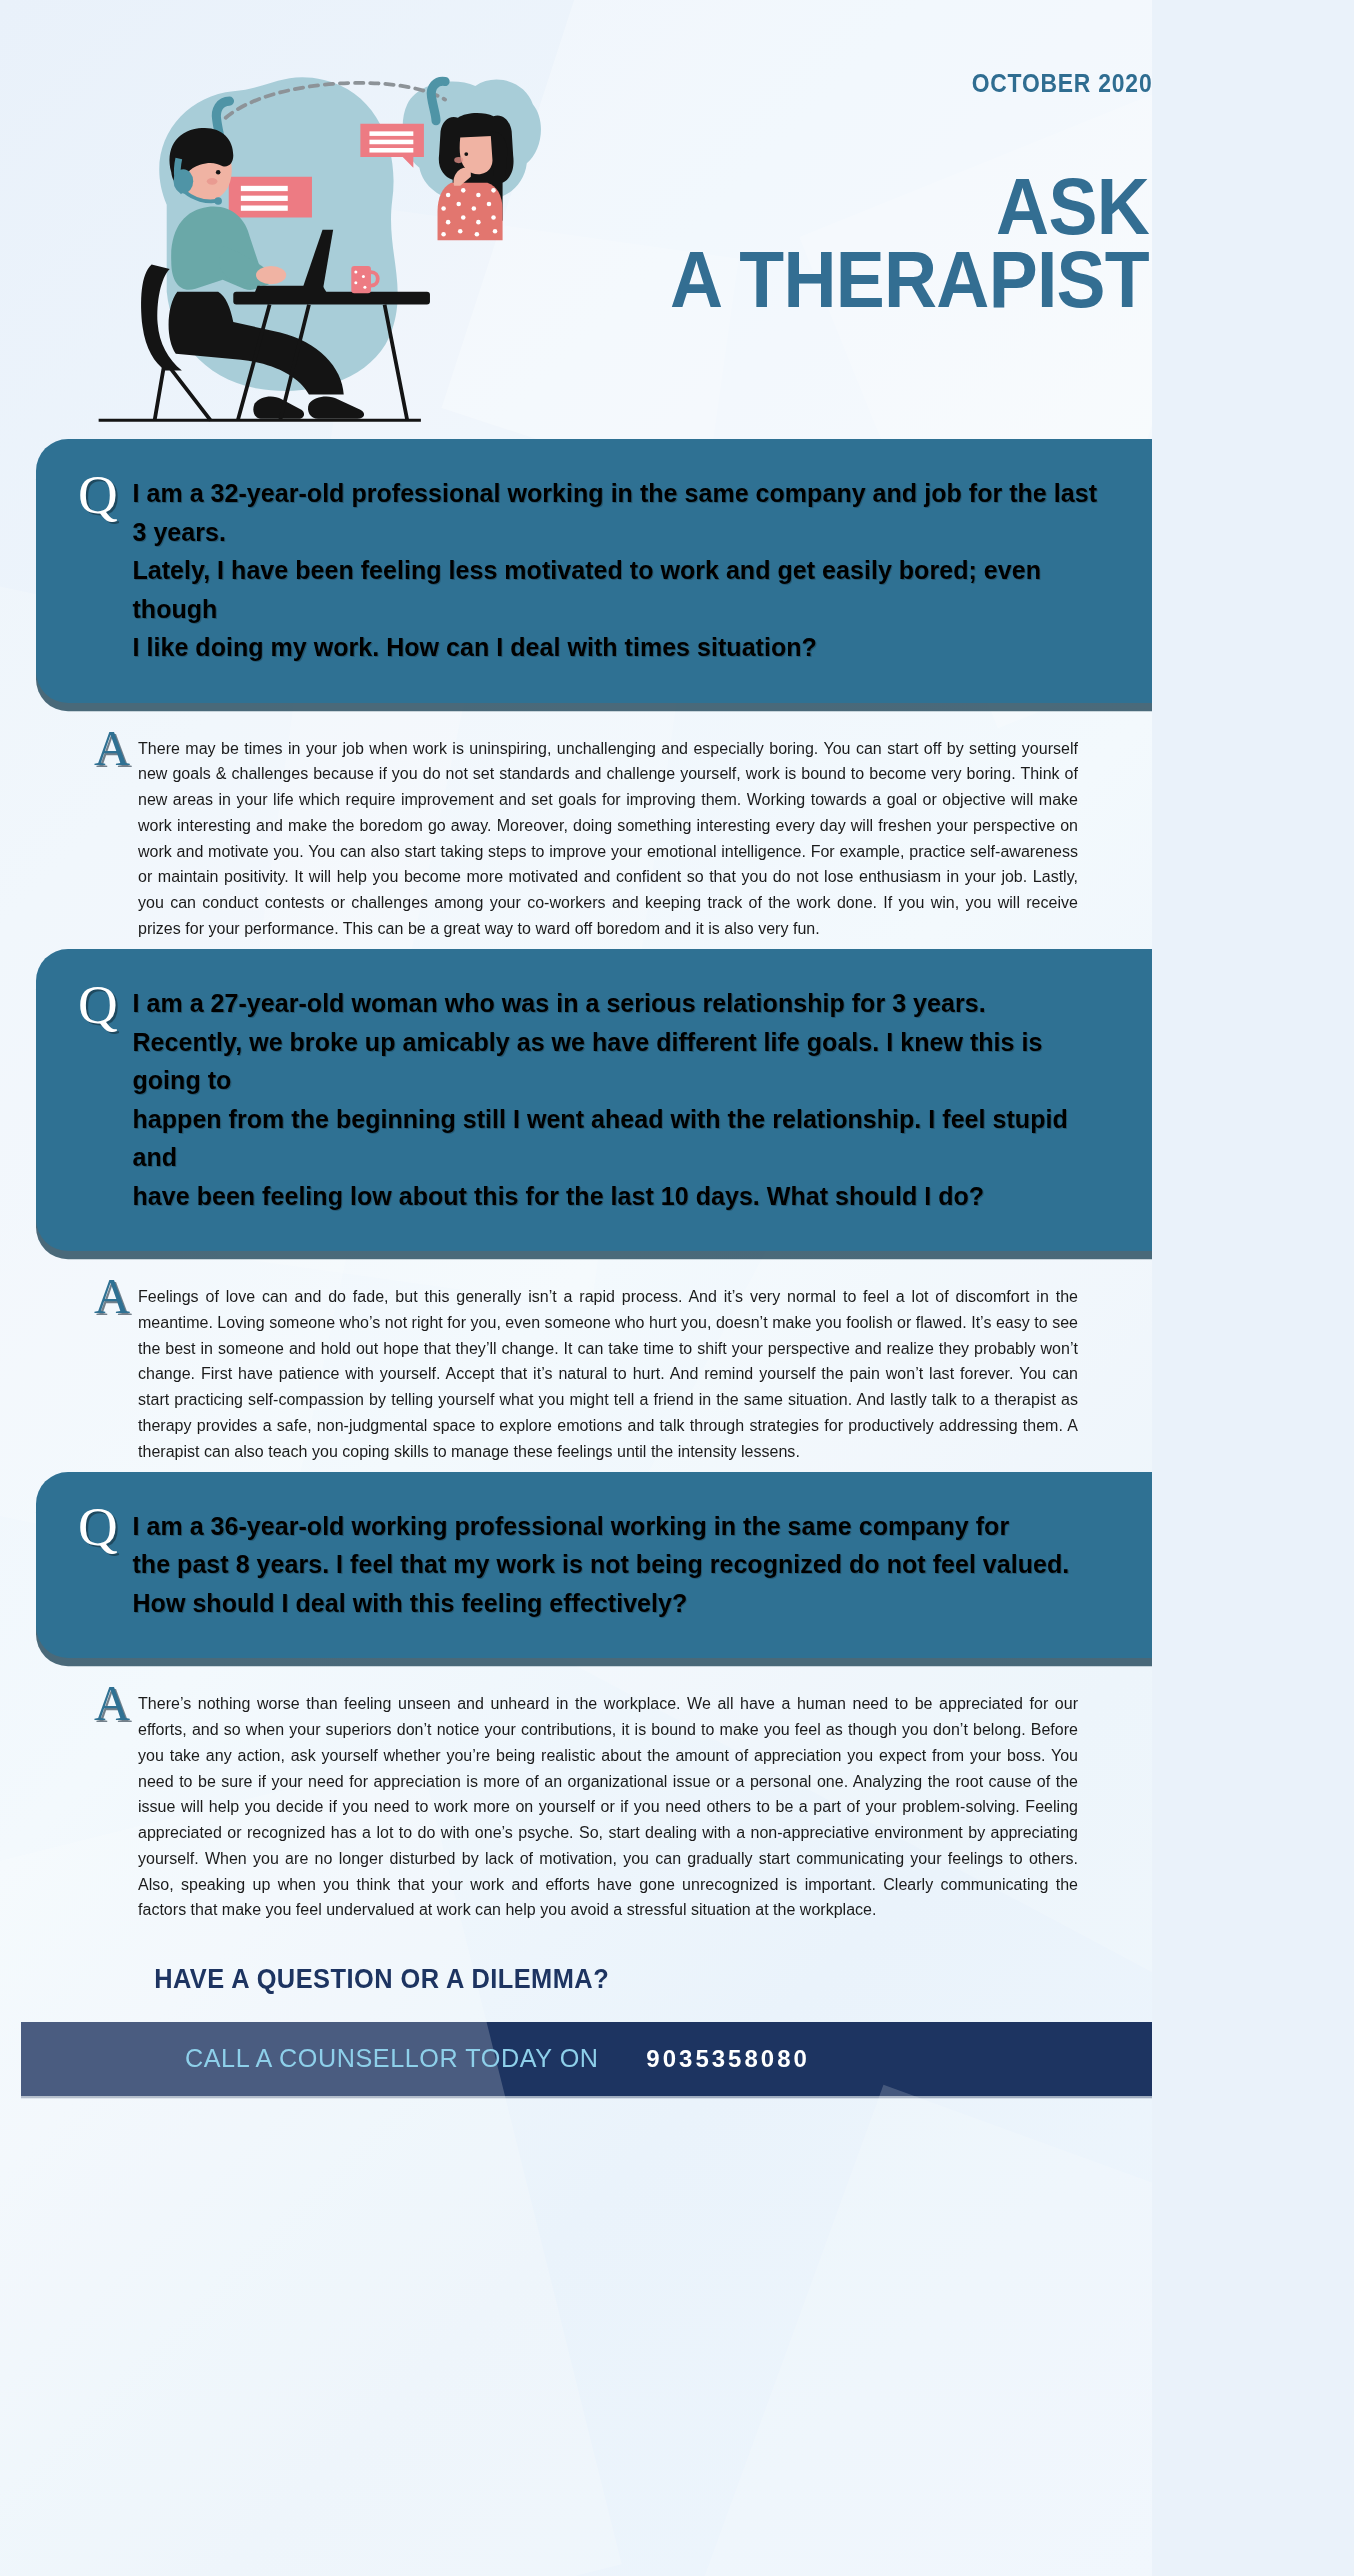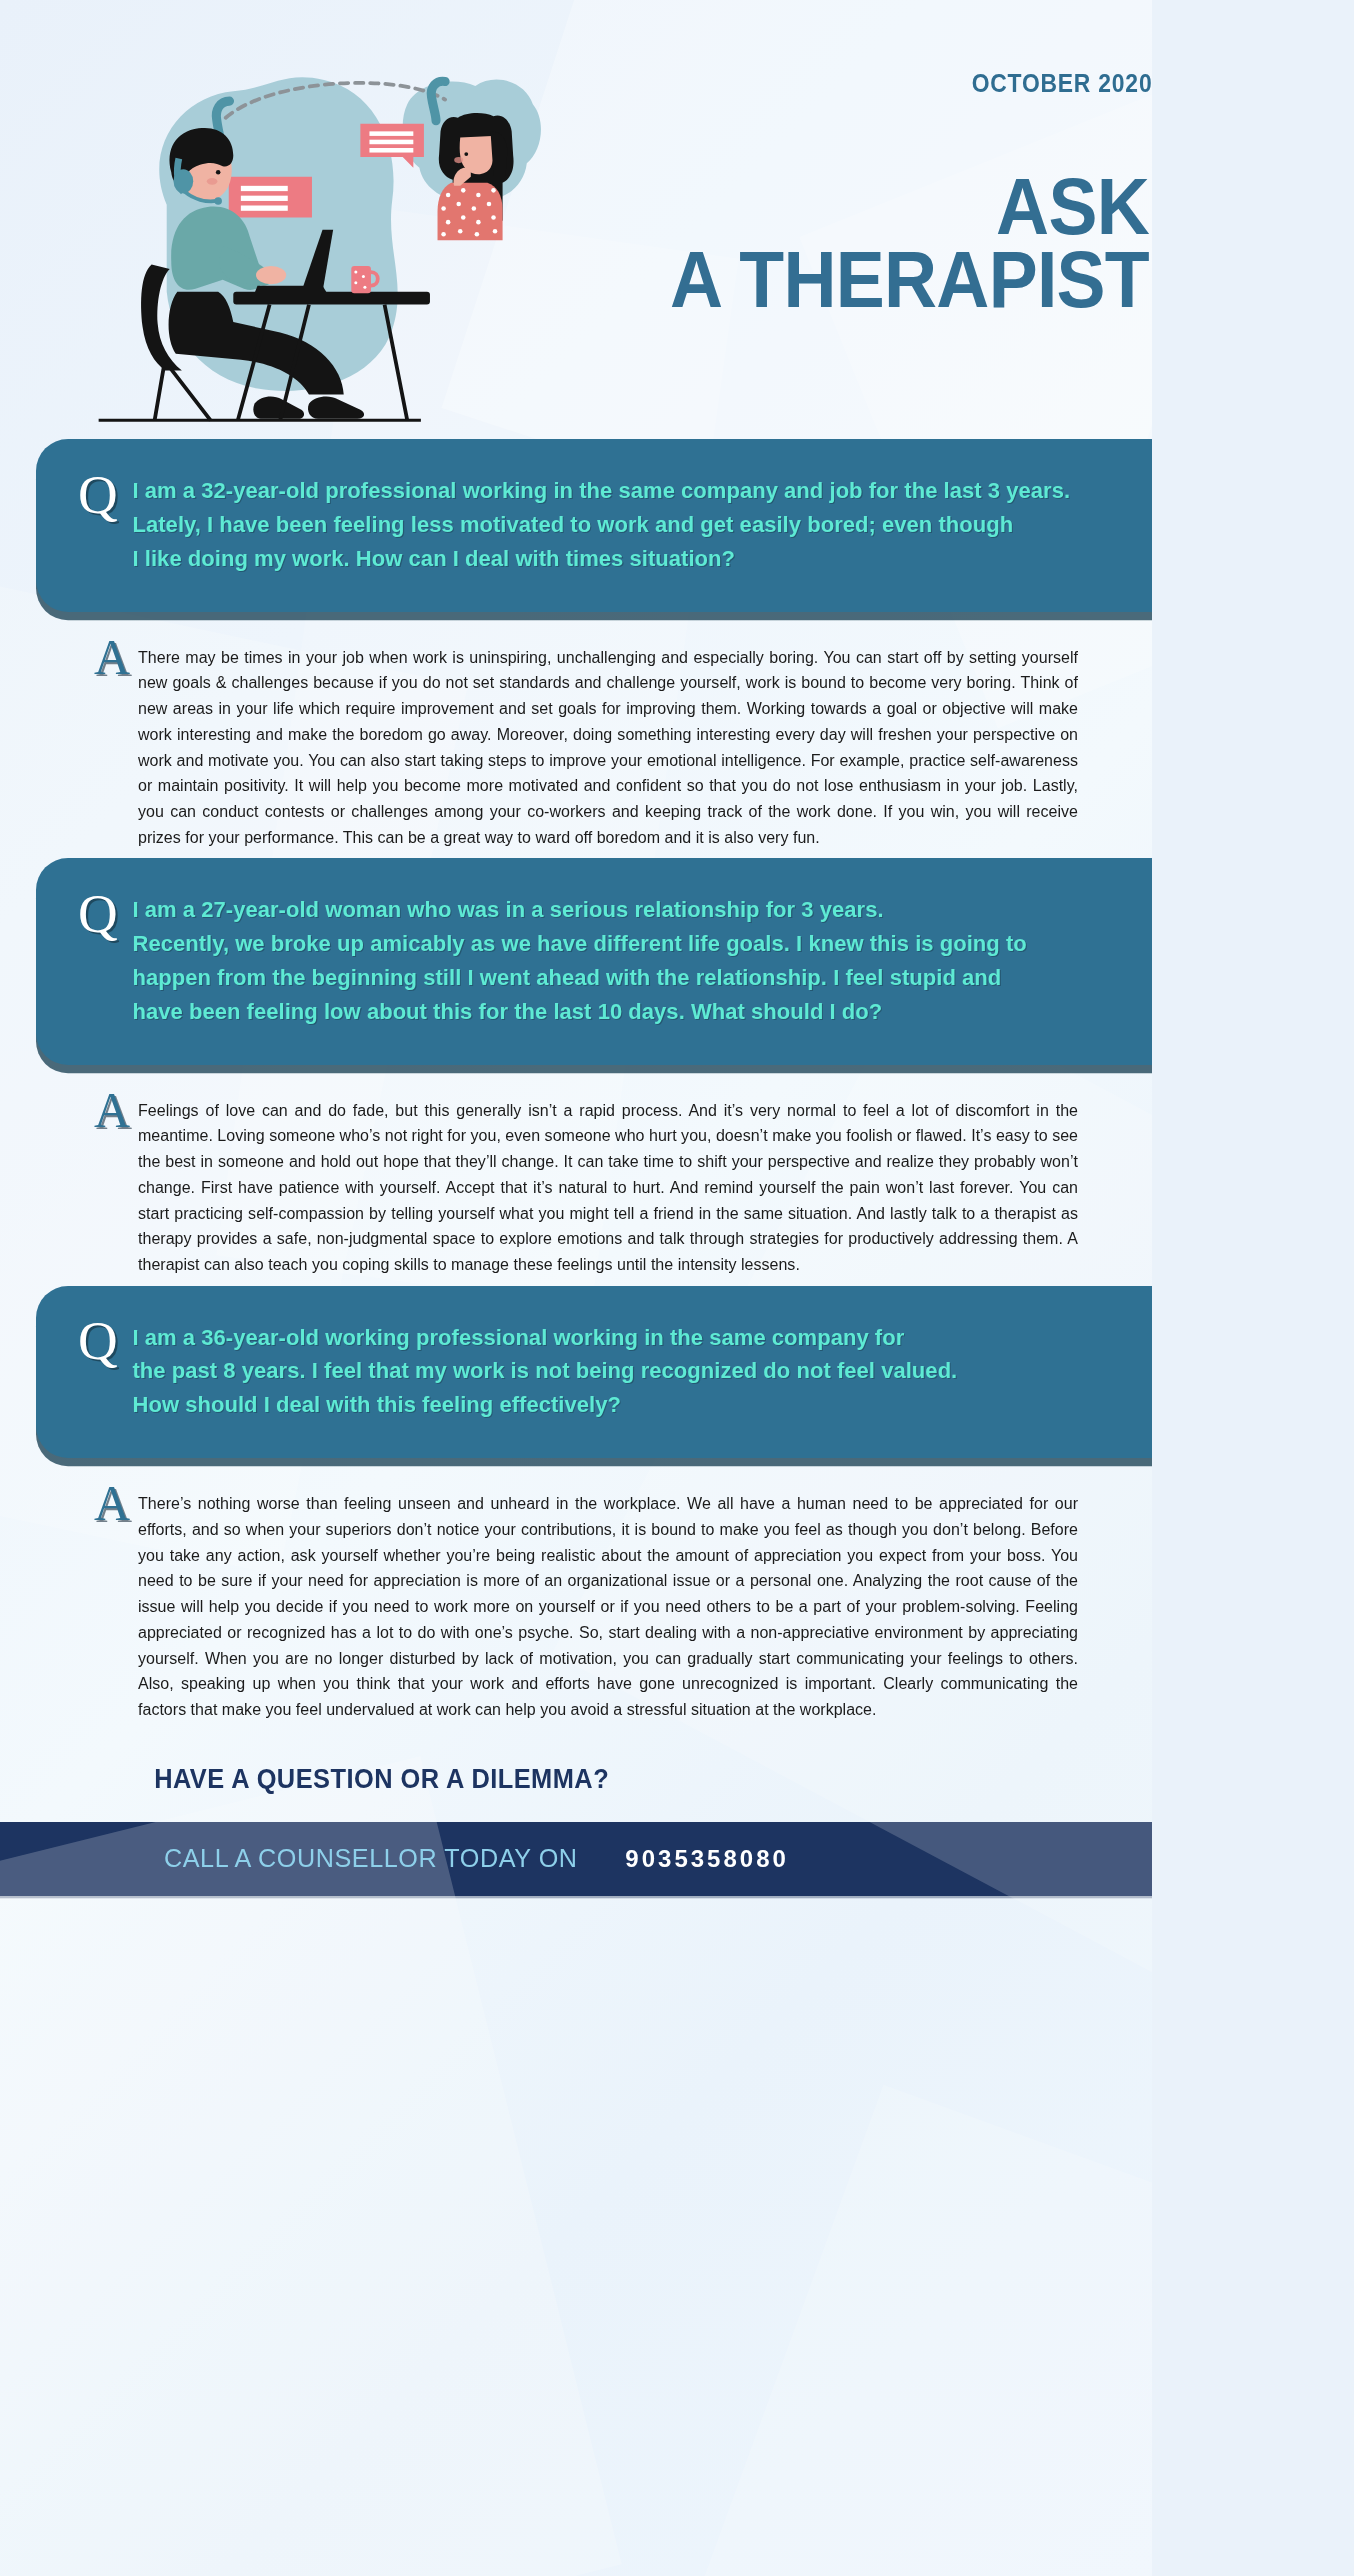--- a/index.html
+++ b/index.html
@@ -105,22 +105,22 @@
     font-family: "Liberation Serif", serif;
     font-size: 55px;
     line-height: 0.9;
     font-weight: normal;
     text-shadow: 2.3px 2.3px 0 rgba(0,0,0,0.35);
     margin-top: -4.5px;
     margin-right: 4.5px;
   }
   .qtext {
     flex: 1 1 auto;
-    color: #5eead4;
-    font-size: 22px;
+    color: #000000;
+    font-size: 25px;
     font-weight: bold;
     line-height: 1.54;
     letter-spacing: 0.04px;
     text-shadow: 1.1px 1.1px 0 rgba(0,0,0,0.22);
   }
   .qtext .qline { display: block; }
 
   
   .acard {
     position: relative;
@@ -159,20 +159,21 @@
     transform: scaleX(0.94);
     transform-origin: left center;
   }
   .callbar {
     background: #1d3461;
     height: 74px;
     display: flex;
     align-items: center;
     padding-left: 164px;
     box-shadow: 0 2.3px 0 0 rgba(20,40,80,0.35);
+    margin-left: 21px;
   }
   .callbar .label {
     color: #8ed0ea;
     font-size: 26.5px;
     letter-spacing: 0.6px;
     transform: scaleX(0.95);
     transform-origin: left center;
   }
   .callbar .num {
     color: #ffffff;

